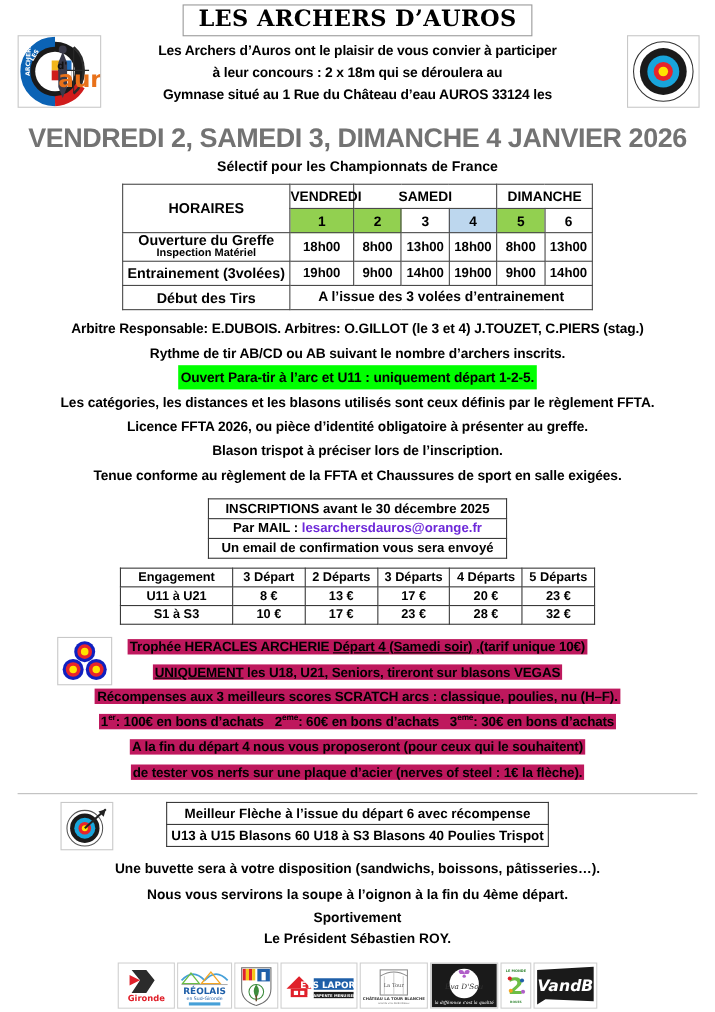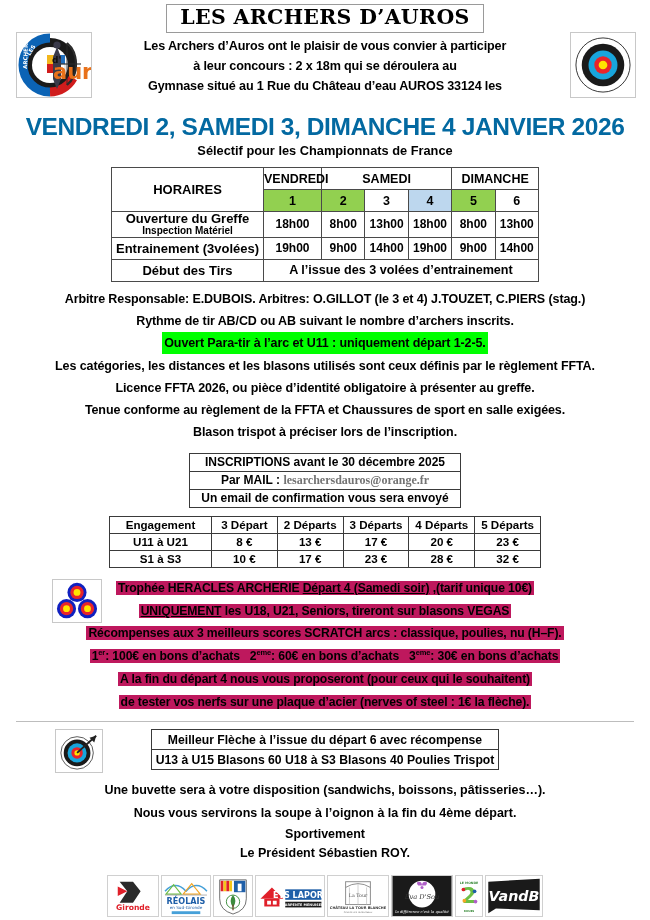--- a/index.html
+++ b/index.html
@@ -58,21 +58,21 @@
     font-size: 12.6px;
     line-height: 1.62;
     margin-top: 3px;
     letter-spacing: -0.15px;
   }
 
   .bigdate {
     text-align: center;
     font-weight: bold;
     font-size: 24.5px;
-    color: #0369a1;
+    color: #737373;
     letter-spacing: -0.4px;
     margin-top: 5px;
     white-space: nowrap;
   }
   .subdate {
     text-align: center;
     font-weight: bold;
     font-size: 12.8px;
     margin-top: 2px;
   }
@@ -121,21 +121,21 @@
   }
   table.insc td {
     border: 1px solid #3a3a3a;
     text-align: center;
     font-weight: bold;
     font-size: 12px;
     height: 18px;
     padding: 0 4px;
     white-space: nowrap;
   }
-  .mail-red { color: #737373; font-family: Liberation Serif, serif; }
+  .mail-red { color: #6d28d9; }
 
   
   .eng-wrap { display: flex; justify-content: center; margin-top: 8px; }
   table.eng {
     border-collapse: collapse;
     width: 432px;
     table-layout: fixed;
   }
   table.eng td {
     border: 1px solid #3a3a3a;
@@ -327,22 +327,22 @@
   </tbody>
     </table>
 </div>
 
 <div class="para">
   <div class="line">Arbitre Responsable: E.DUBOIS.  Arbitres: O.GILLOT (le 3 et 4) J.TOUZET, C.PIERS (stag.)</div>
   <div class="line">Rythme de tir AB/CD ou AB suivant le nombre d’archers inscrits.</div>
   <div class="line"><span class="hl-green">Ouvert Para-tir à l’arc et  U11 : uniquement départ 1-2-5.</span></div>
   <div class="line">Les catégories, les distances et les blasons utilisés sont ceux définis par le règlement FFTA.</div>
   <div class="line">Licence FFTA 2026, ou pièce d’identité obligatoire à présenter au greffe.</div>
+  <div class="line">Blason trispot à préciser lors de l’inscription.</div>
   <div class="line">Tenue conforme au règlement de la FFTA et Chaussures de sport en salle exigées.</div>
-  <div class="line">Blason trispot à préciser lors de l’inscription.</div>
 </div>
 
 <div class="insc-wrap">
   <table class="insc">
     <tbody>
         <tr>
       <td>INSCRIPTIONS avant le 30 décembre 2025</td>
     </tr>
     <tr>
       <td><span>Par MAIL :</span> <span class="mail-red">lesarchersdauros@orange.fr</span></td>

